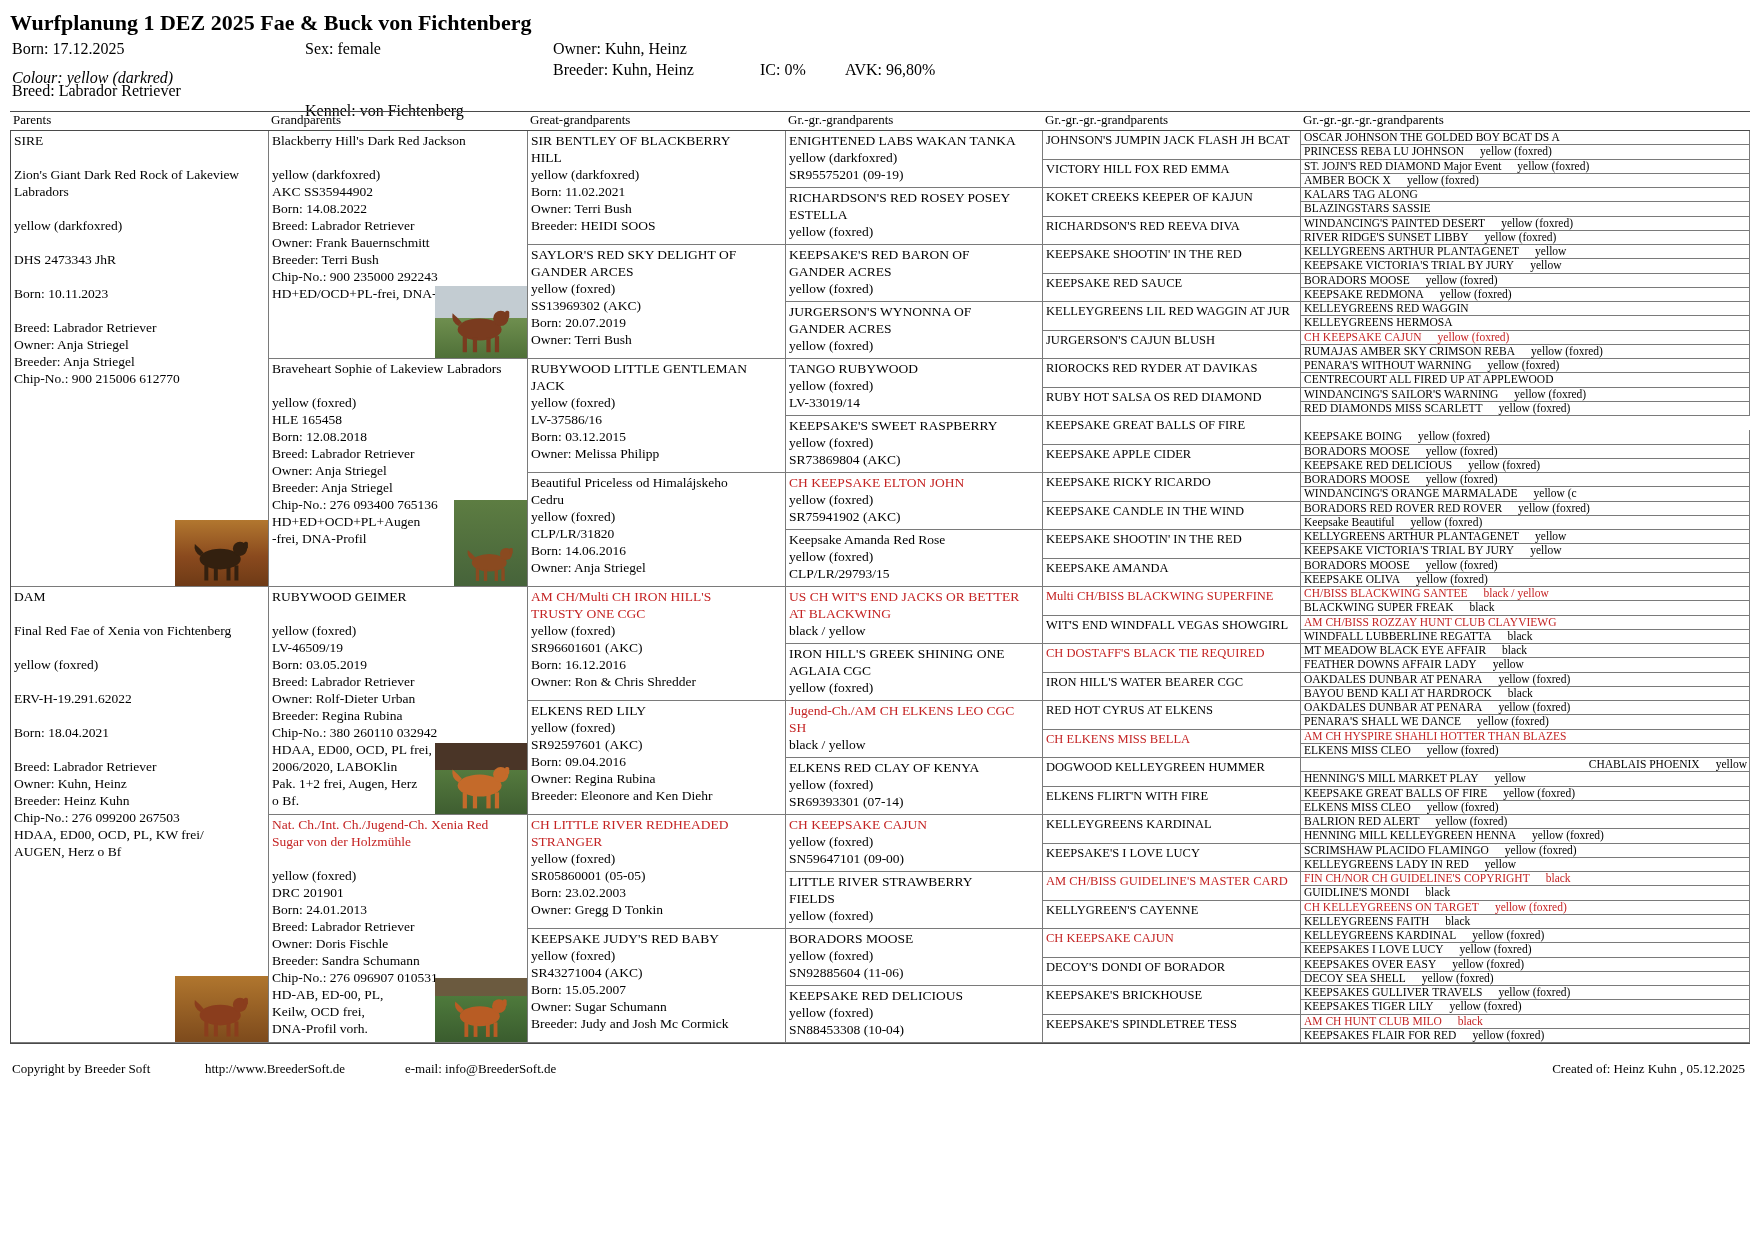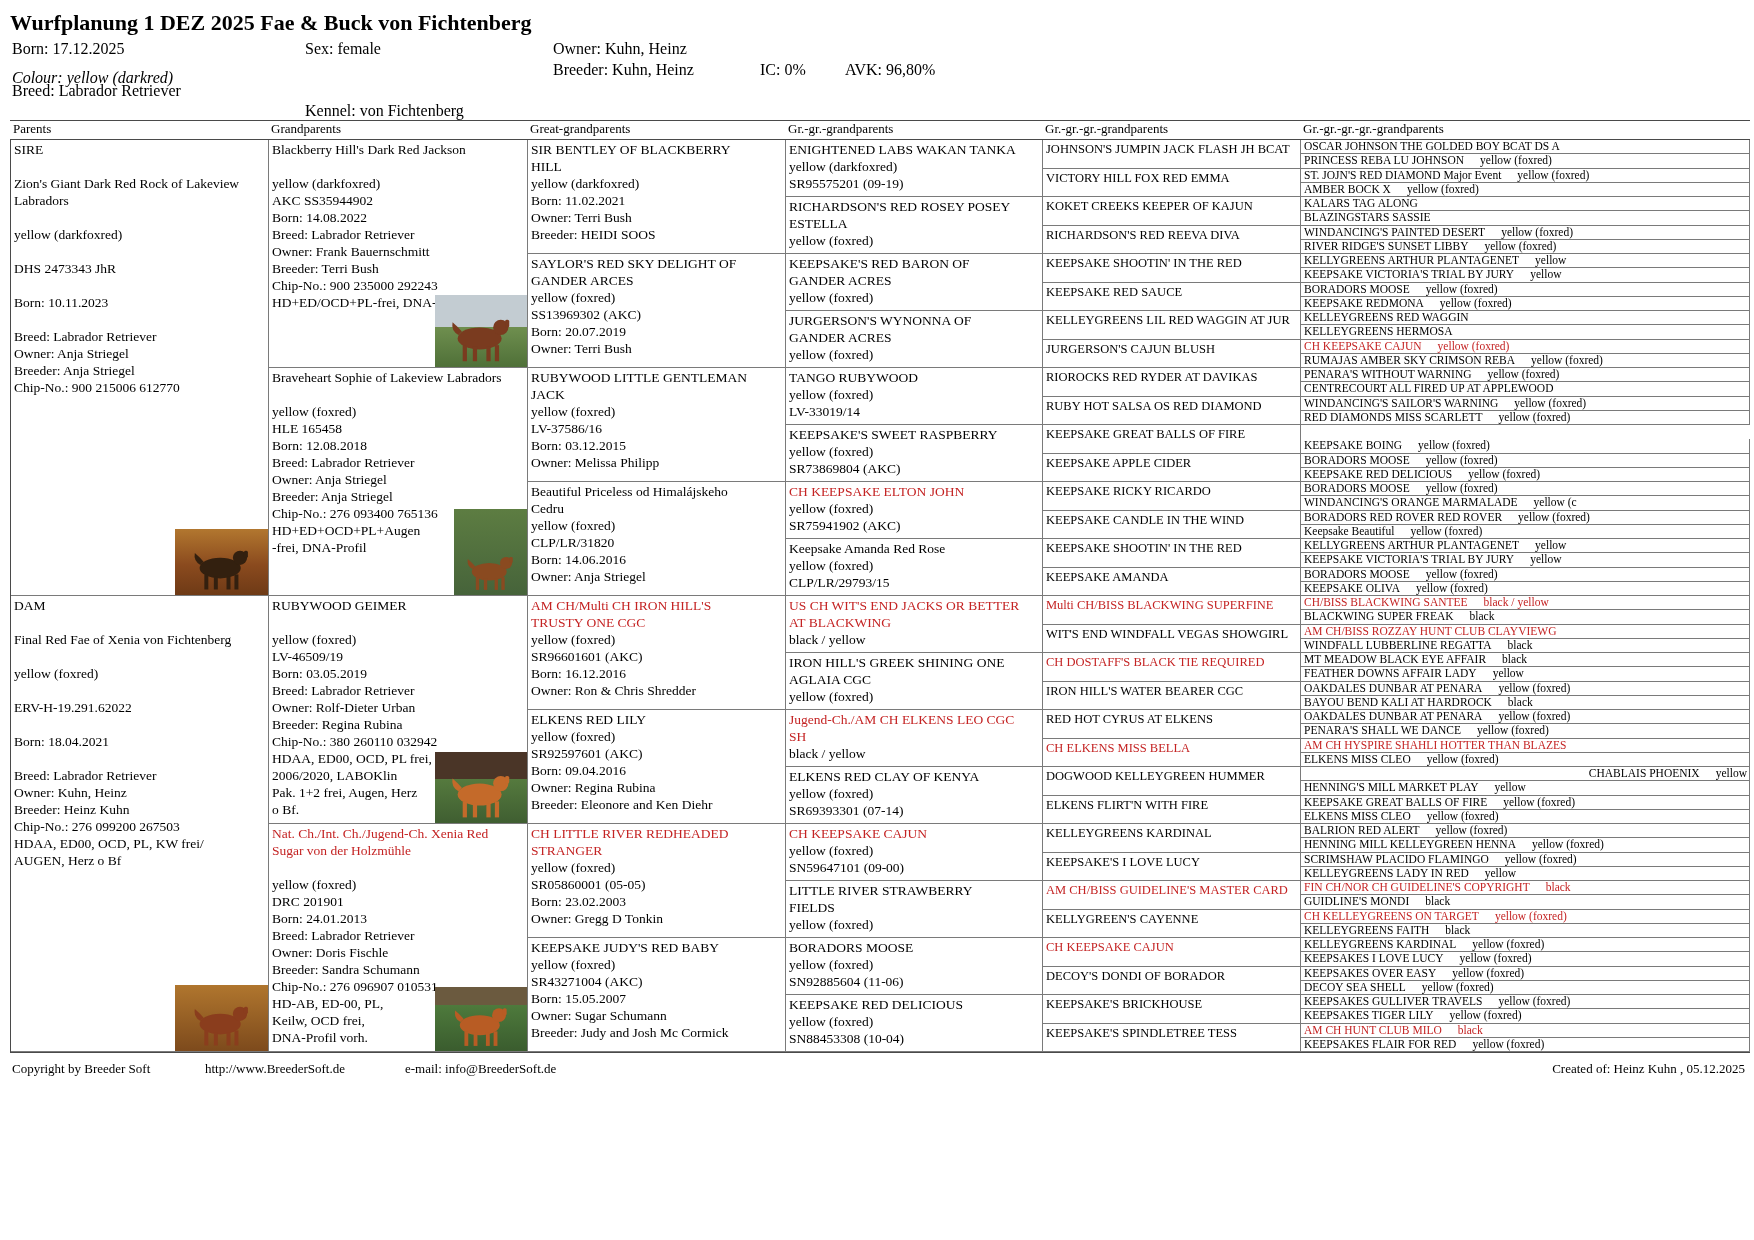--- a/index.html
+++ b/index.html
@@ -5,21 +5,21 @@
   :root{ --red:#c42323; --line:#7a7a7a; --line-dark:#4a4a4a; }
   html,body{margin:0;padding:0;}
   body{
     width:1754px;height:1240px;position:relative;background:#ffffff;
     font-family:"Liberation Serif", serif;color:#000;overflow:hidden;
   }
   .abs{position:absolute;white-space:nowrap;}
   .title{left:10px;top:10px;font-size:22px;font-weight:bold;}
   .h-info{font-size:16px;}
   
-  .ped-wrap{position:absolute;left:10px;top:120px;width:1740px;}
+  .ped-wrap{position:absolute;left:10px;top:111px;width:1740px;}
   .ped-colheads{display:flex;border-top:1px solid var(--line-dark);border-bottom:1px solid var(--line-dark);height:18px;font-size:13px;}
   .ped-colheads div{padding-left:3px;box-sizing:border-box;}
   .ch0{width:258px;} .ch1{width:259px;} .ch2{width:258px;} .ch3{width:257px;} .ch4{width:258px;} .ch5{flex:1;}
   .ped-grid{
     display:grid;
     grid-template-columns:258px 259px 258px 257px 258px auto;
     grid-template-rows:repeat(64,14.25px);
     border-left:1px solid var(--line-dark);
     border-bottom:1px solid var(--line-dark);
   }

